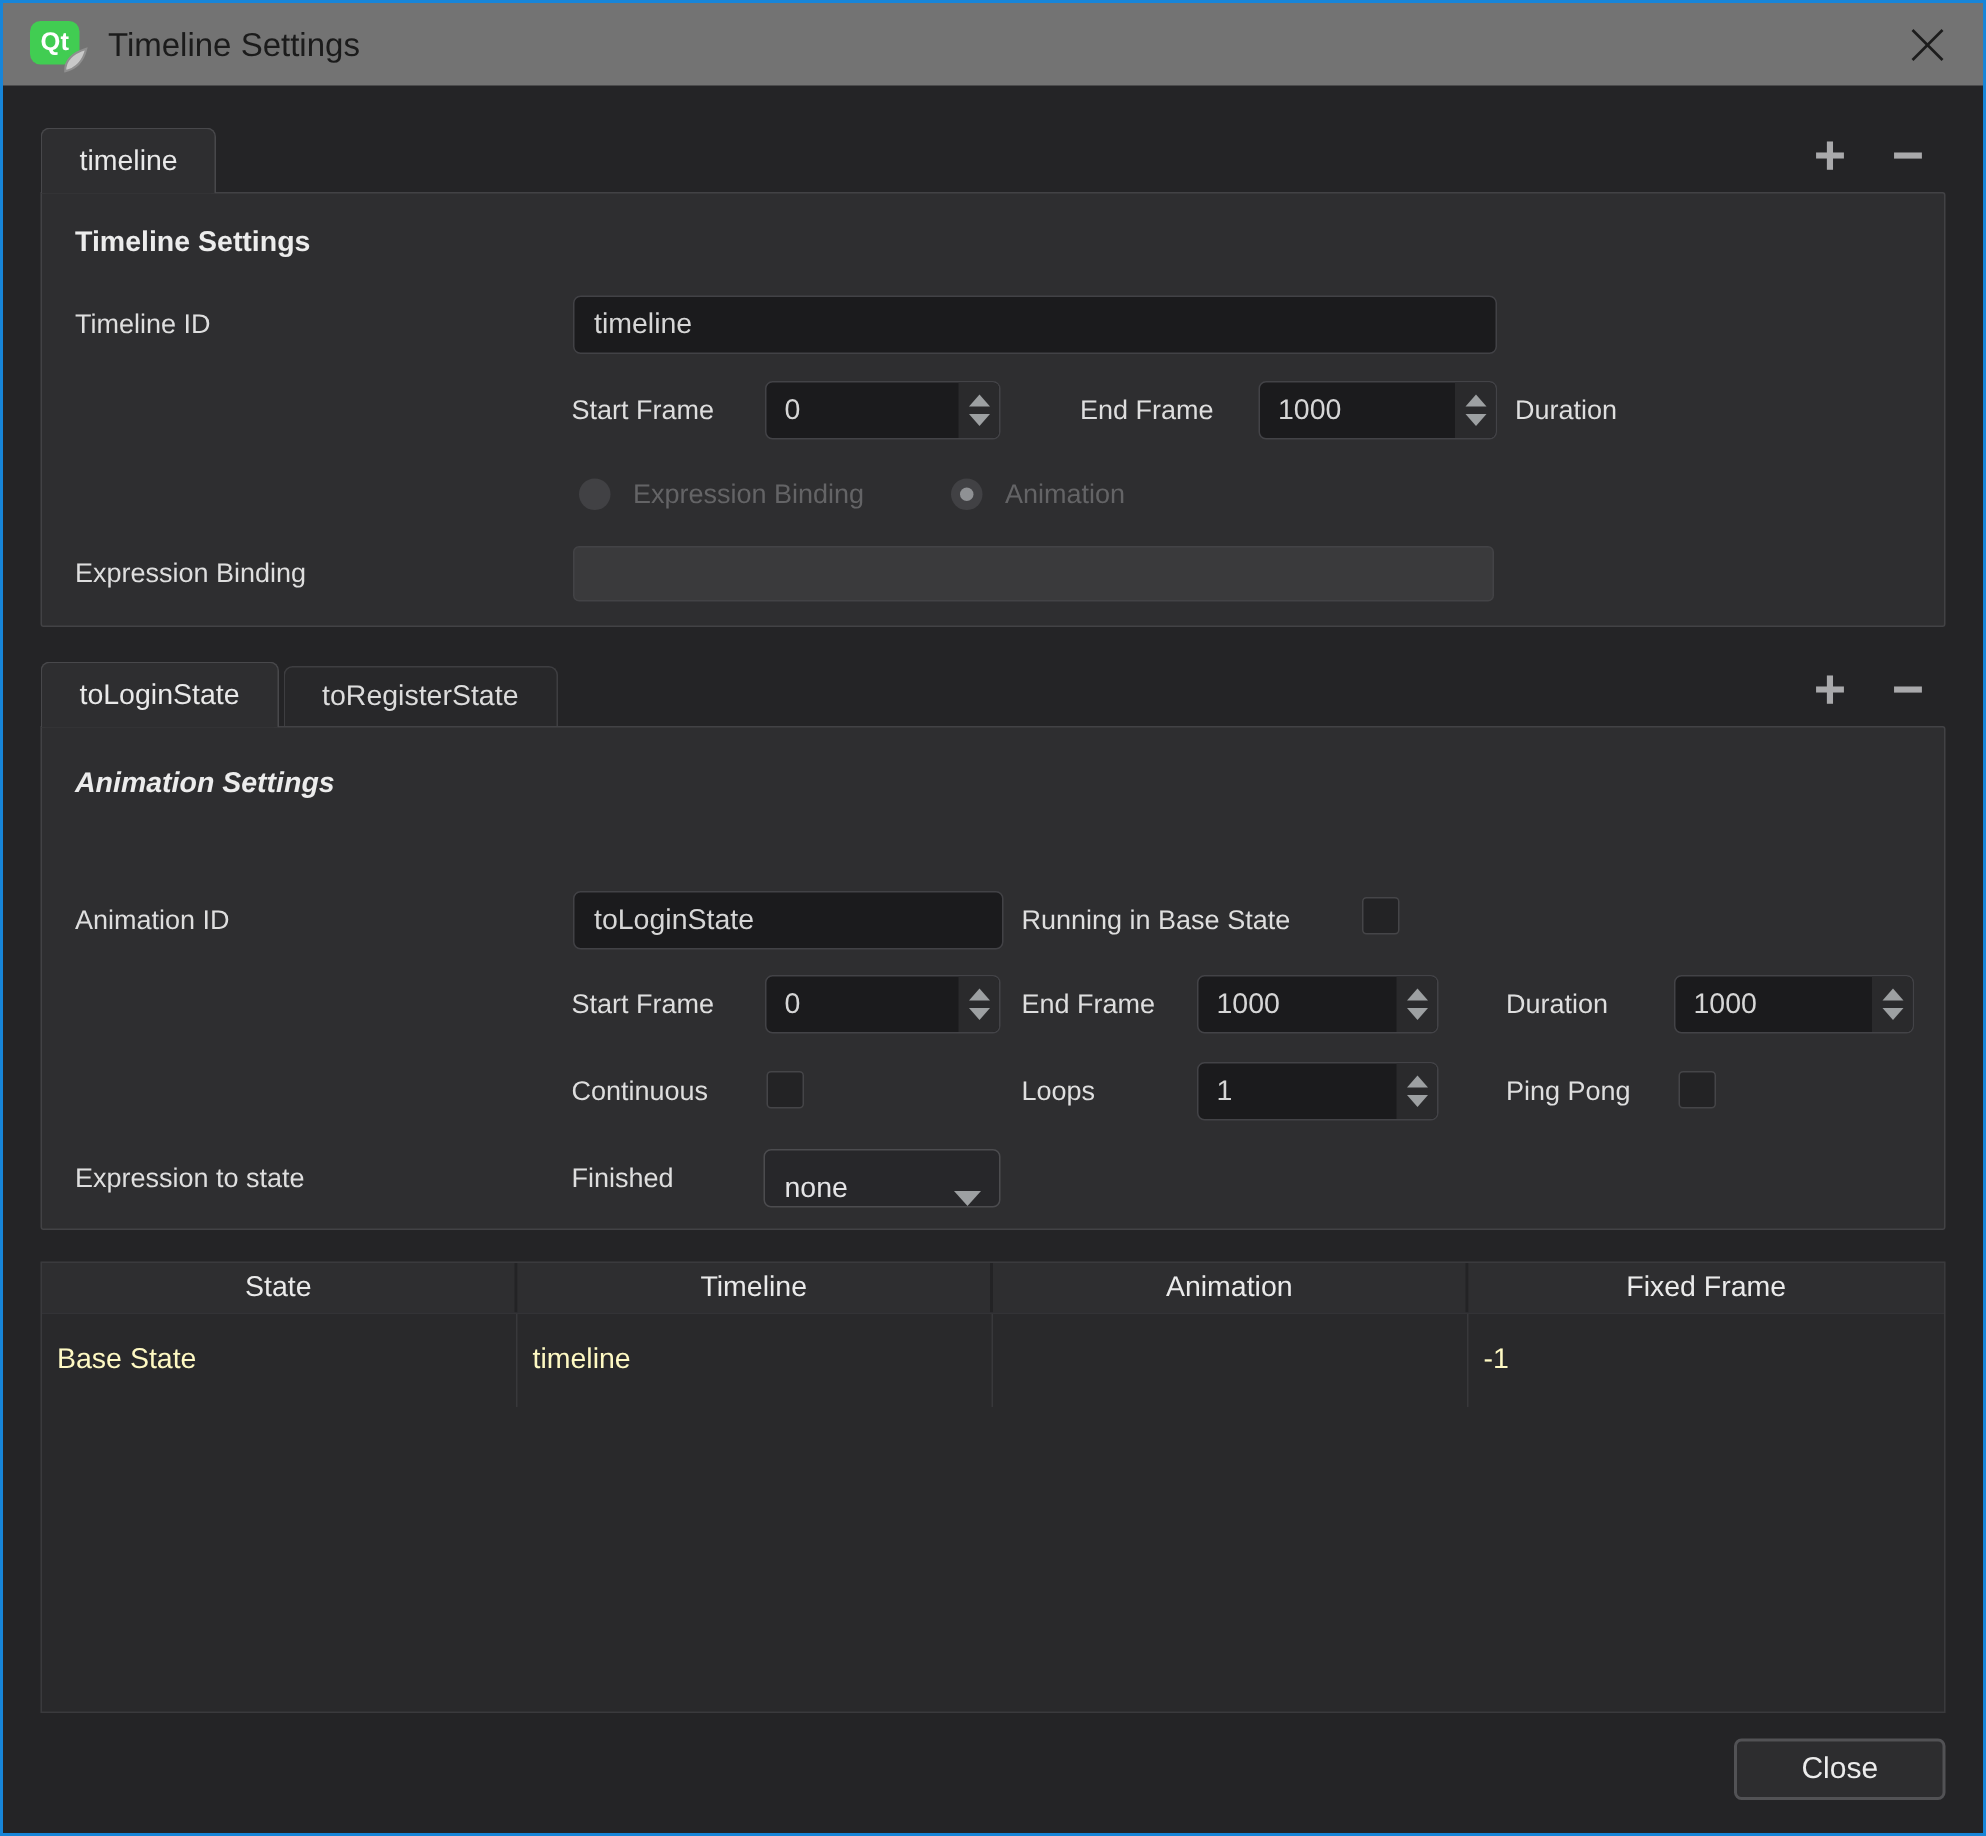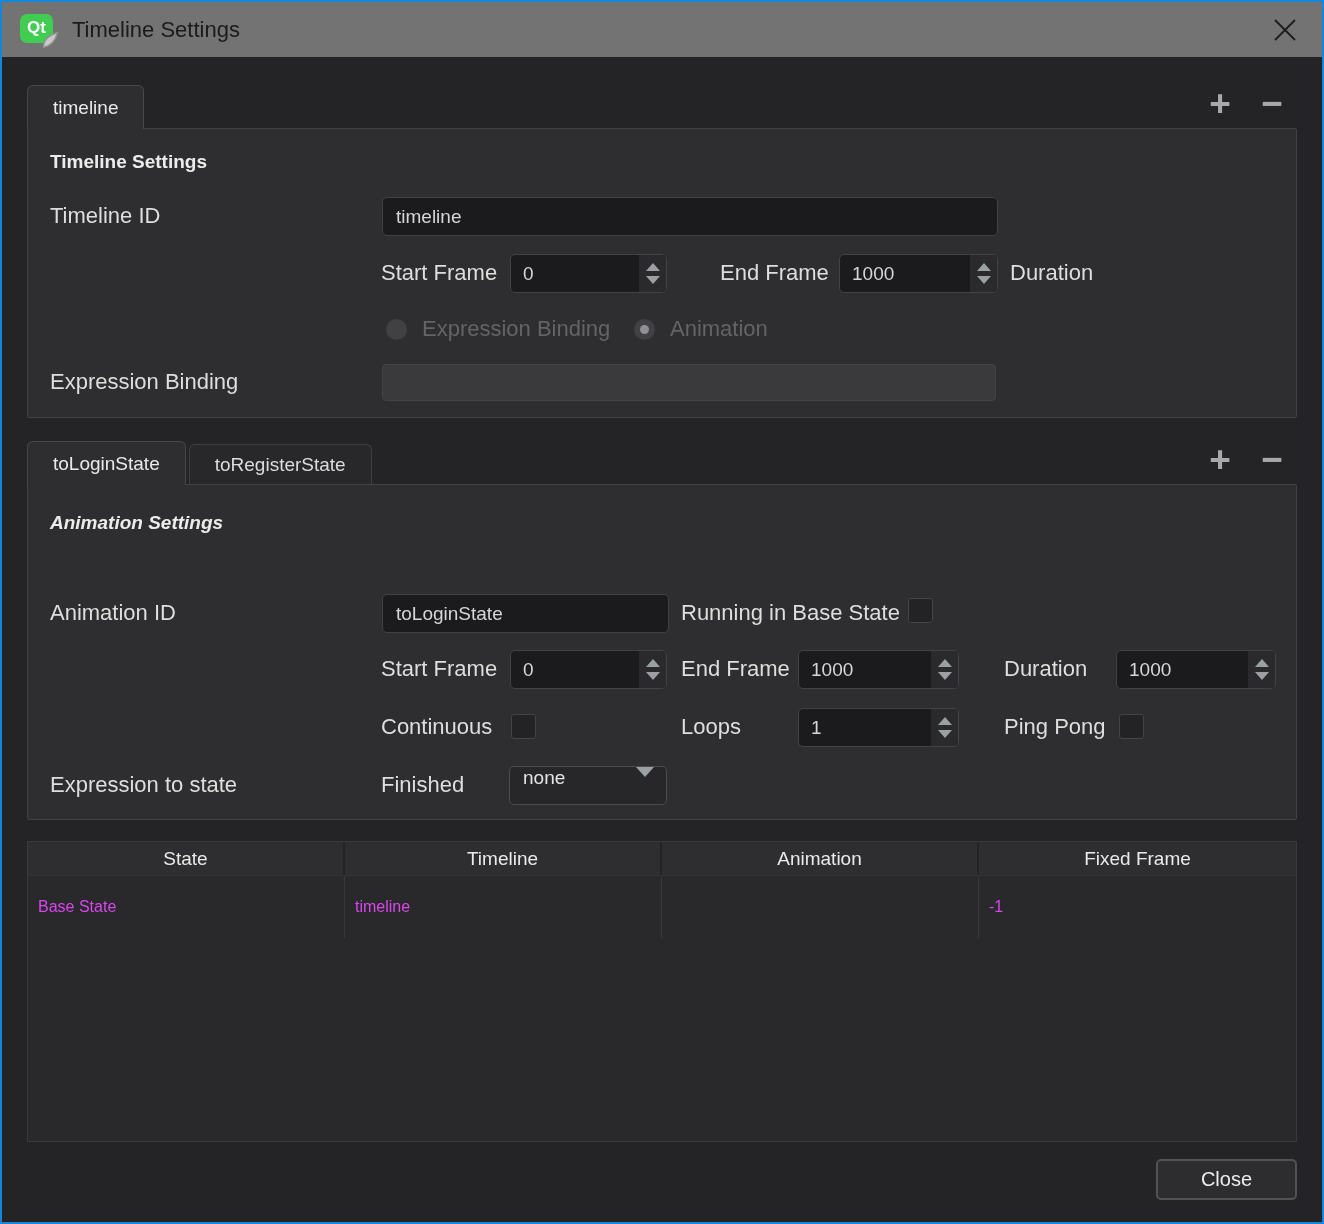--- a/index.html
+++ b/index.html
@@ -51,21 +51,21 @@
   }
 
   .panel {
     position:relative; background:#2e2e30; border:1px solid #424245;
     border-radius:0 2px 2px 2px;
   }
   .panel-1 { height:290px; }
   .panel-2 { height:336px; }
 
   .abs { position:absolute; }
-  .lbl { color:#dedede; font-size:22px; line-height:38px; white-space:nowrap; }
+  .lbl { color:#dedede; font-size:18px; line-height:38px; white-space:nowrap; }
   .lbl-dim { color:#646466; }
   .heading { color:#ececec; font-size:19px; font-weight:bold; }
 
   .field {
     background:#1b1b1d; border:1px solid #424246; border-radius:5px;
     color:#d6d6d6; font-size:19px; display:flex; align-items:center;
     padding-left:13px; height:39px;
   }
   .field-disabled {
     background:#3a3a3c; border:1px solid #434346; border-radius:4px; height:37px;
@@ -87,42 +87,42 @@
     width:25px; height:25px; background:#232325; border:1px solid #454548;
     border-radius:3px; cursor:pointer;
   }
   .radio {
     width:21px; height:21px; border-radius:50%; background:#414144;
     display:flex; align-items:center; justify-content:center;
   }
   .radio .dot { width:9px; height:9px; border-radius:50%; background:#8f9194; }
 
   .dropdown {
-    display:flex; align-items:flex-start; background:#27272a;
+    display:flex; align-items:flex-end; background:#27272a;
     border:1px solid #4c4c4f; border-radius:5px; height:39px; cursor:pointer;
   }
   .dropdown-val { flex:1; color:#e4e4e6; font-size:19px; padding-left:13px; }
   .dropdown-arrow { width:0; height:0; border-left:9px solid transparent; border-right:9px solid transparent; border-top:10px solid #9da0a2; margin-right:12px; }
 
   
   .state-table {
     margin-top:21px; height:301px; background:#29292b;
     border:1px solid #3a3a3d; display:flex; flex-direction:column;
   }
   .t-head { display:grid; grid-template-columns:repeat(4,1fr); height:33px; }
   .t-head .t-cell {
     background:#2e2e30; border-right:2px solid #232325;
     display:flex; align-items:center; justify-content:center;
     color:#eaeaea; font-size:19px;
   }
   .t-head .t-cell:last-child { border-right:none; }
   .t-row { display:grid; grid-template-columns:repeat(4,1fr); height:63px; border-top:1px solid #333336; }
   .t-row .t-cell {
     border-right:1px solid #38383b; display:flex; align-items:center;
-    padding-left:10px; color:#d946ef; font-size:16px;
+    padding-left:10px; color:#fef9c3; font-size:19px;
   }
   .t-row .t-cell:last-child { border-right:none; }
   .t-fill { flex:1; }
 
   
   .footer { display:flex; justify-content:flex-end; margin-top:17px; }
   .close-button {
     width:141px; height:41px; background:#2d2d2f; border:2px solid #525255;
     border-radius:5px; color:#ececec; font-size:20px; cursor:pointer;
     display:flex; align-items:center; justify-content:center;

